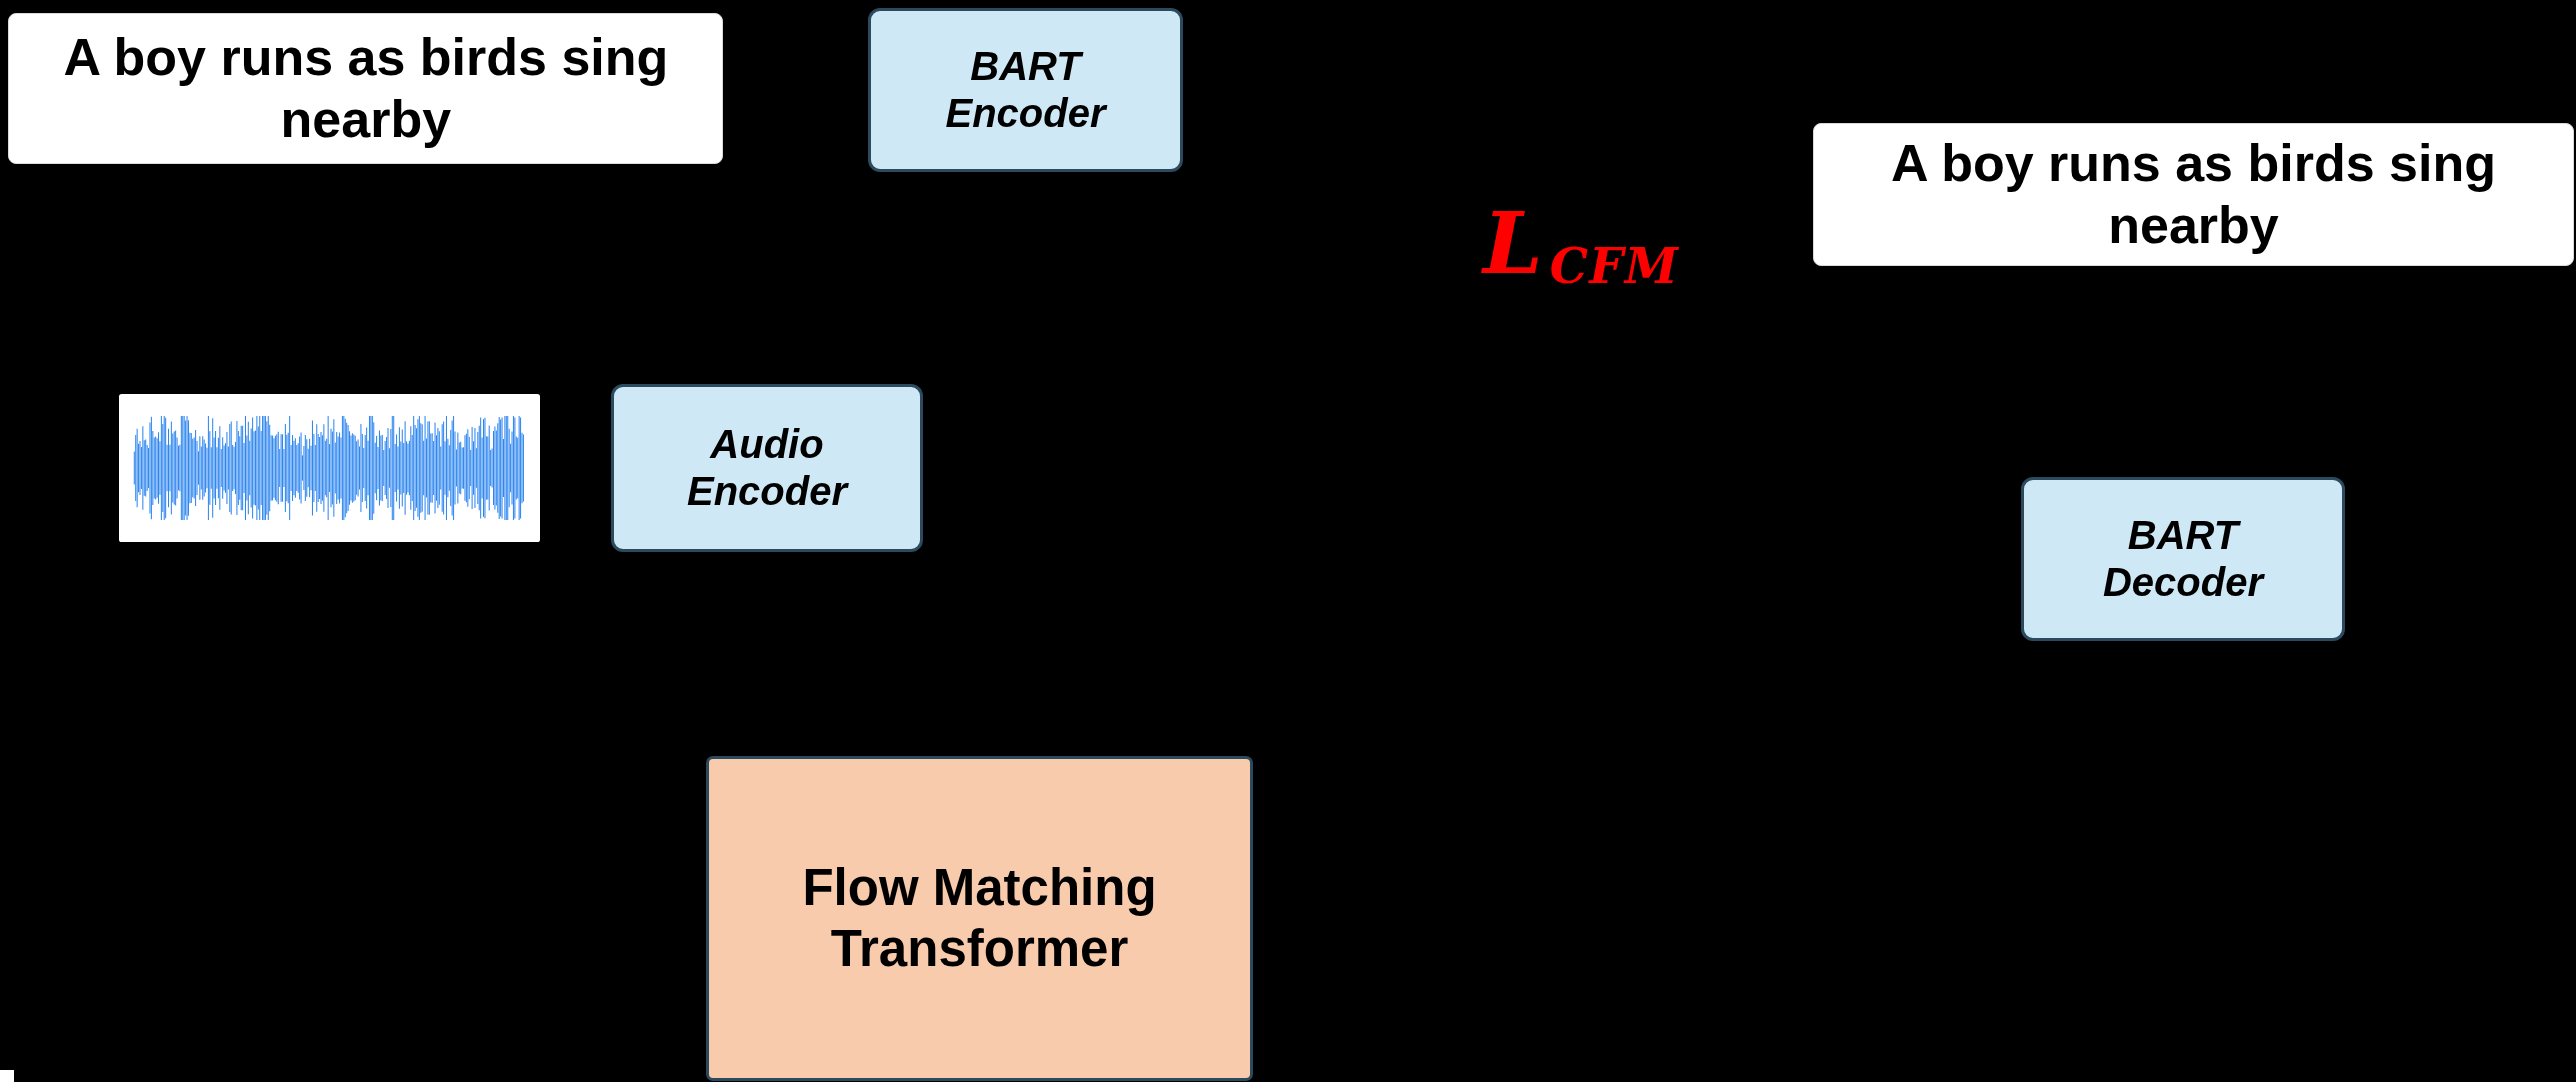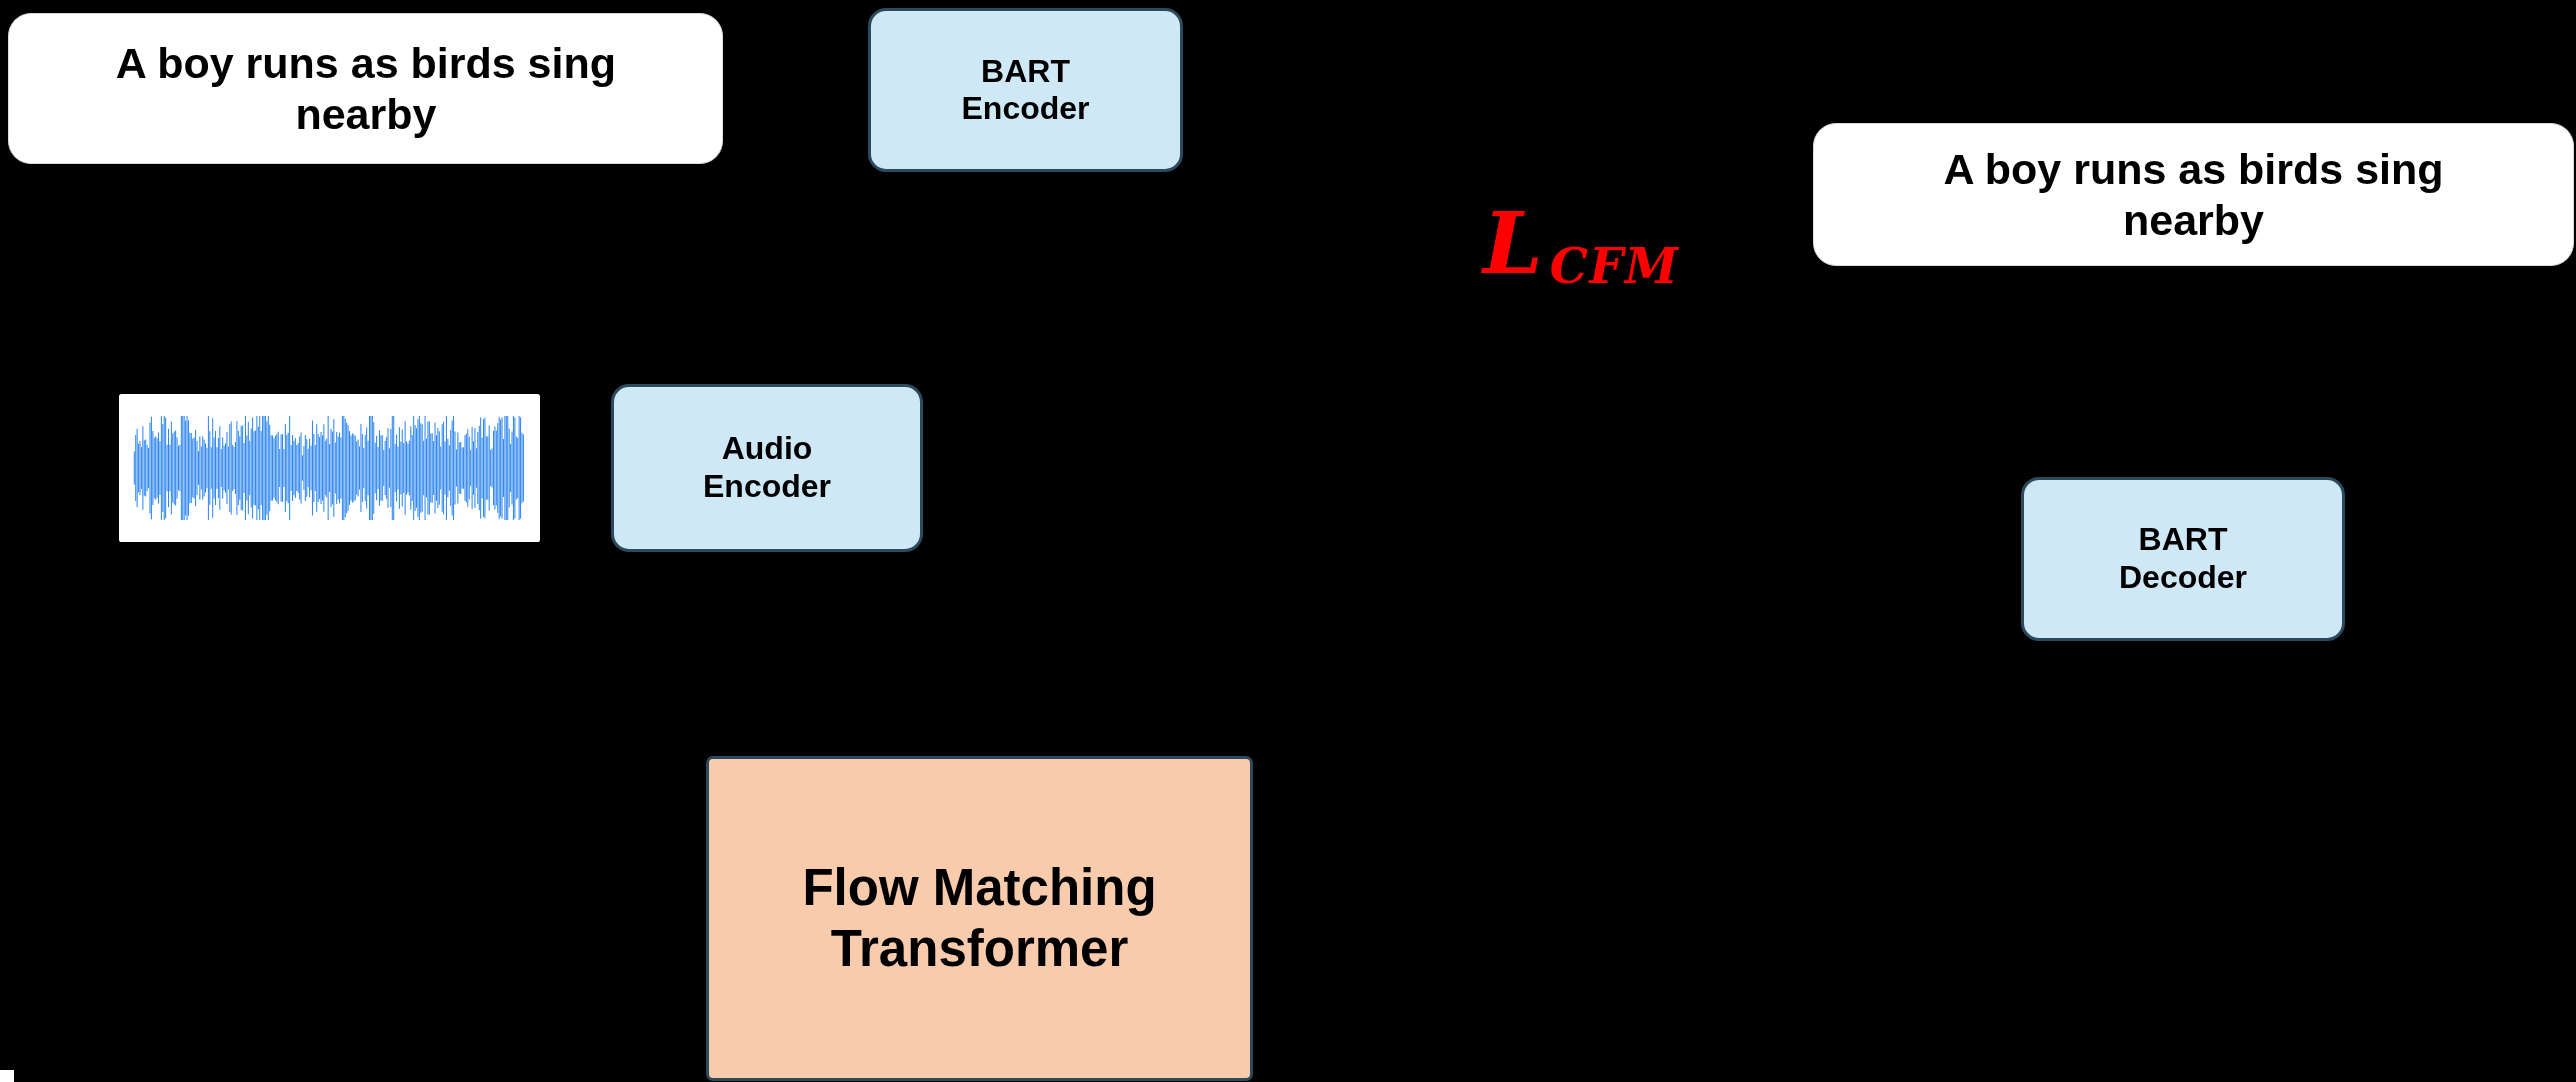--- a/index.html
+++ b/index.html
@@ -25,31 +25,32 @@
     font-weight: 700;
     color: var(--text-black, #000);
   }
   .node .label {
     white-space: pre-line;
     line-height: 1.18;
   }
   .white-box {
     background: var(--white-box-fill, #fff);
     border: 1.9px solid #d9d9d9;
-    border-radius: 23px;
-    font-size: 43px;
+    border-radius: 8px;
+    font-size: 52px;
   }
   #caption-input  { left: 8.4px;  top: 13px;  width: 715px; height: 151px; }
   #caption-output { left: 1813px; top: 123px; width: 761px; height: 143px; }
 
   .blue-box {
     background: var(--node-blue-fill, #cfe8f6);
     border: 3.2px solid var(--node-blue-border, #2b4a5e);
-    border-radius: 18px;
-    font-size: 32px;
+    border-radius: 12px;
+    font-size: 40px;
+    font-style: italic;
   }
   #bart-encoder  { left: 868px; top: 8.4px;  width: 315px; height: 164px; }
   #audio-encoder { left: 611px;  top: 384px; width: 312px; height: 168px; }
   #bart-decoder  { left: 2021px; top: 477px; width: 324px; height: 164px; }
 
   #flow-matching {
     left: 706px; top: 756px; width: 547px; height: 325px;
     background: var(--node-orange-fill, #f8cbad);
     border: 3.9px solid var(--node-blue-border, #2b4a5e);
     border-radius: 7px;

